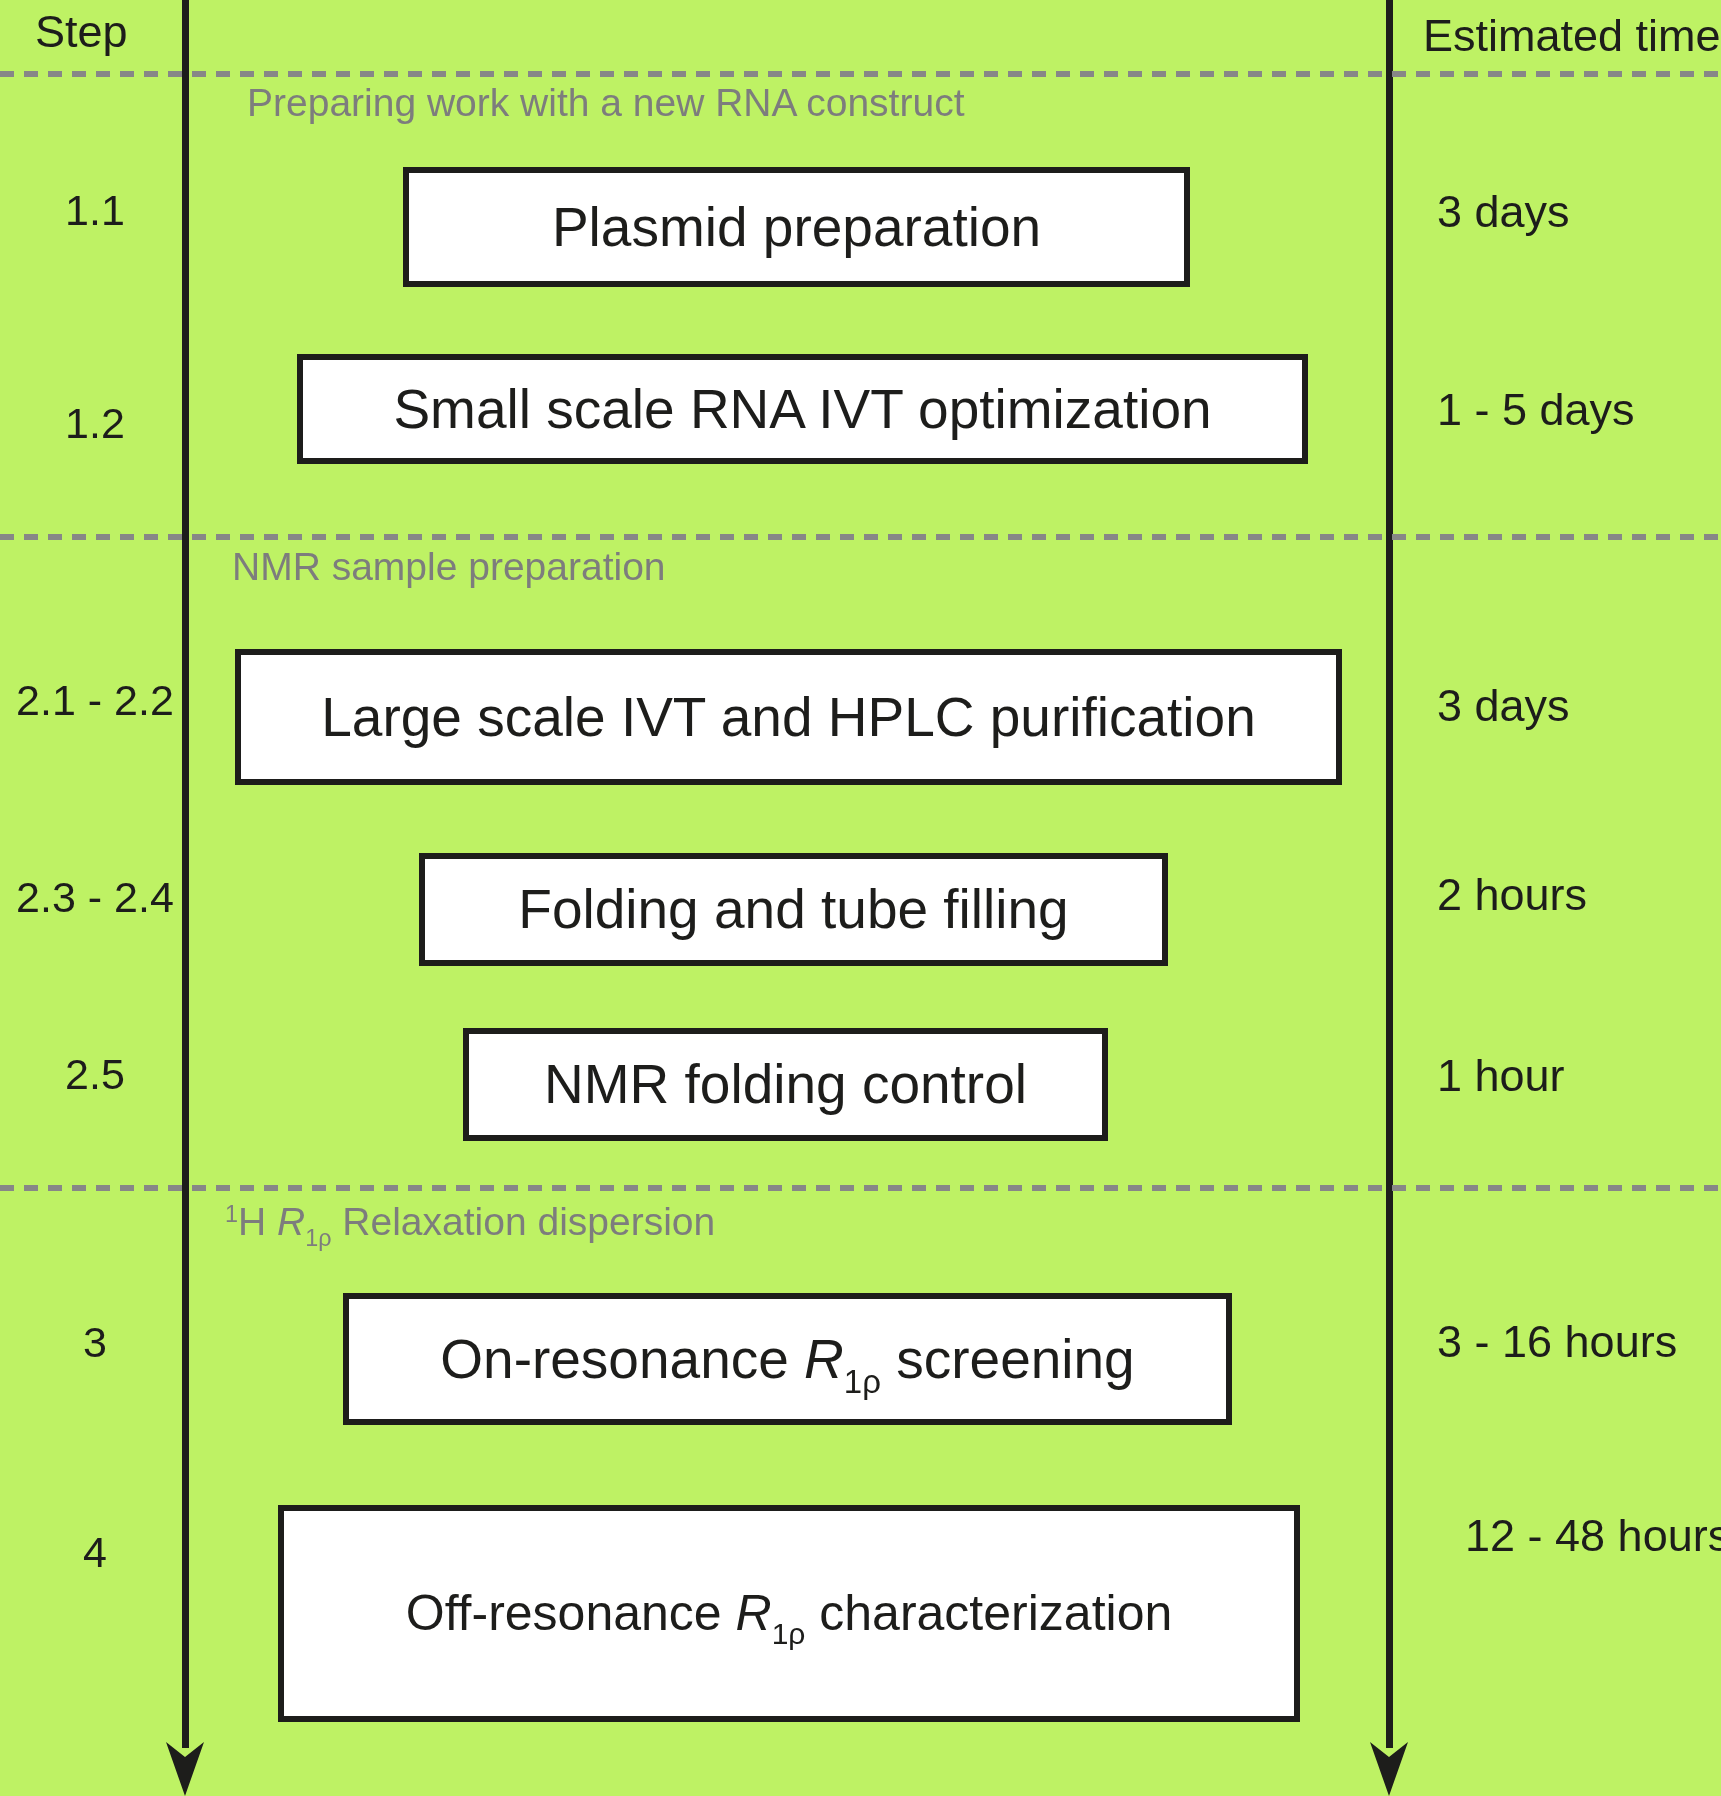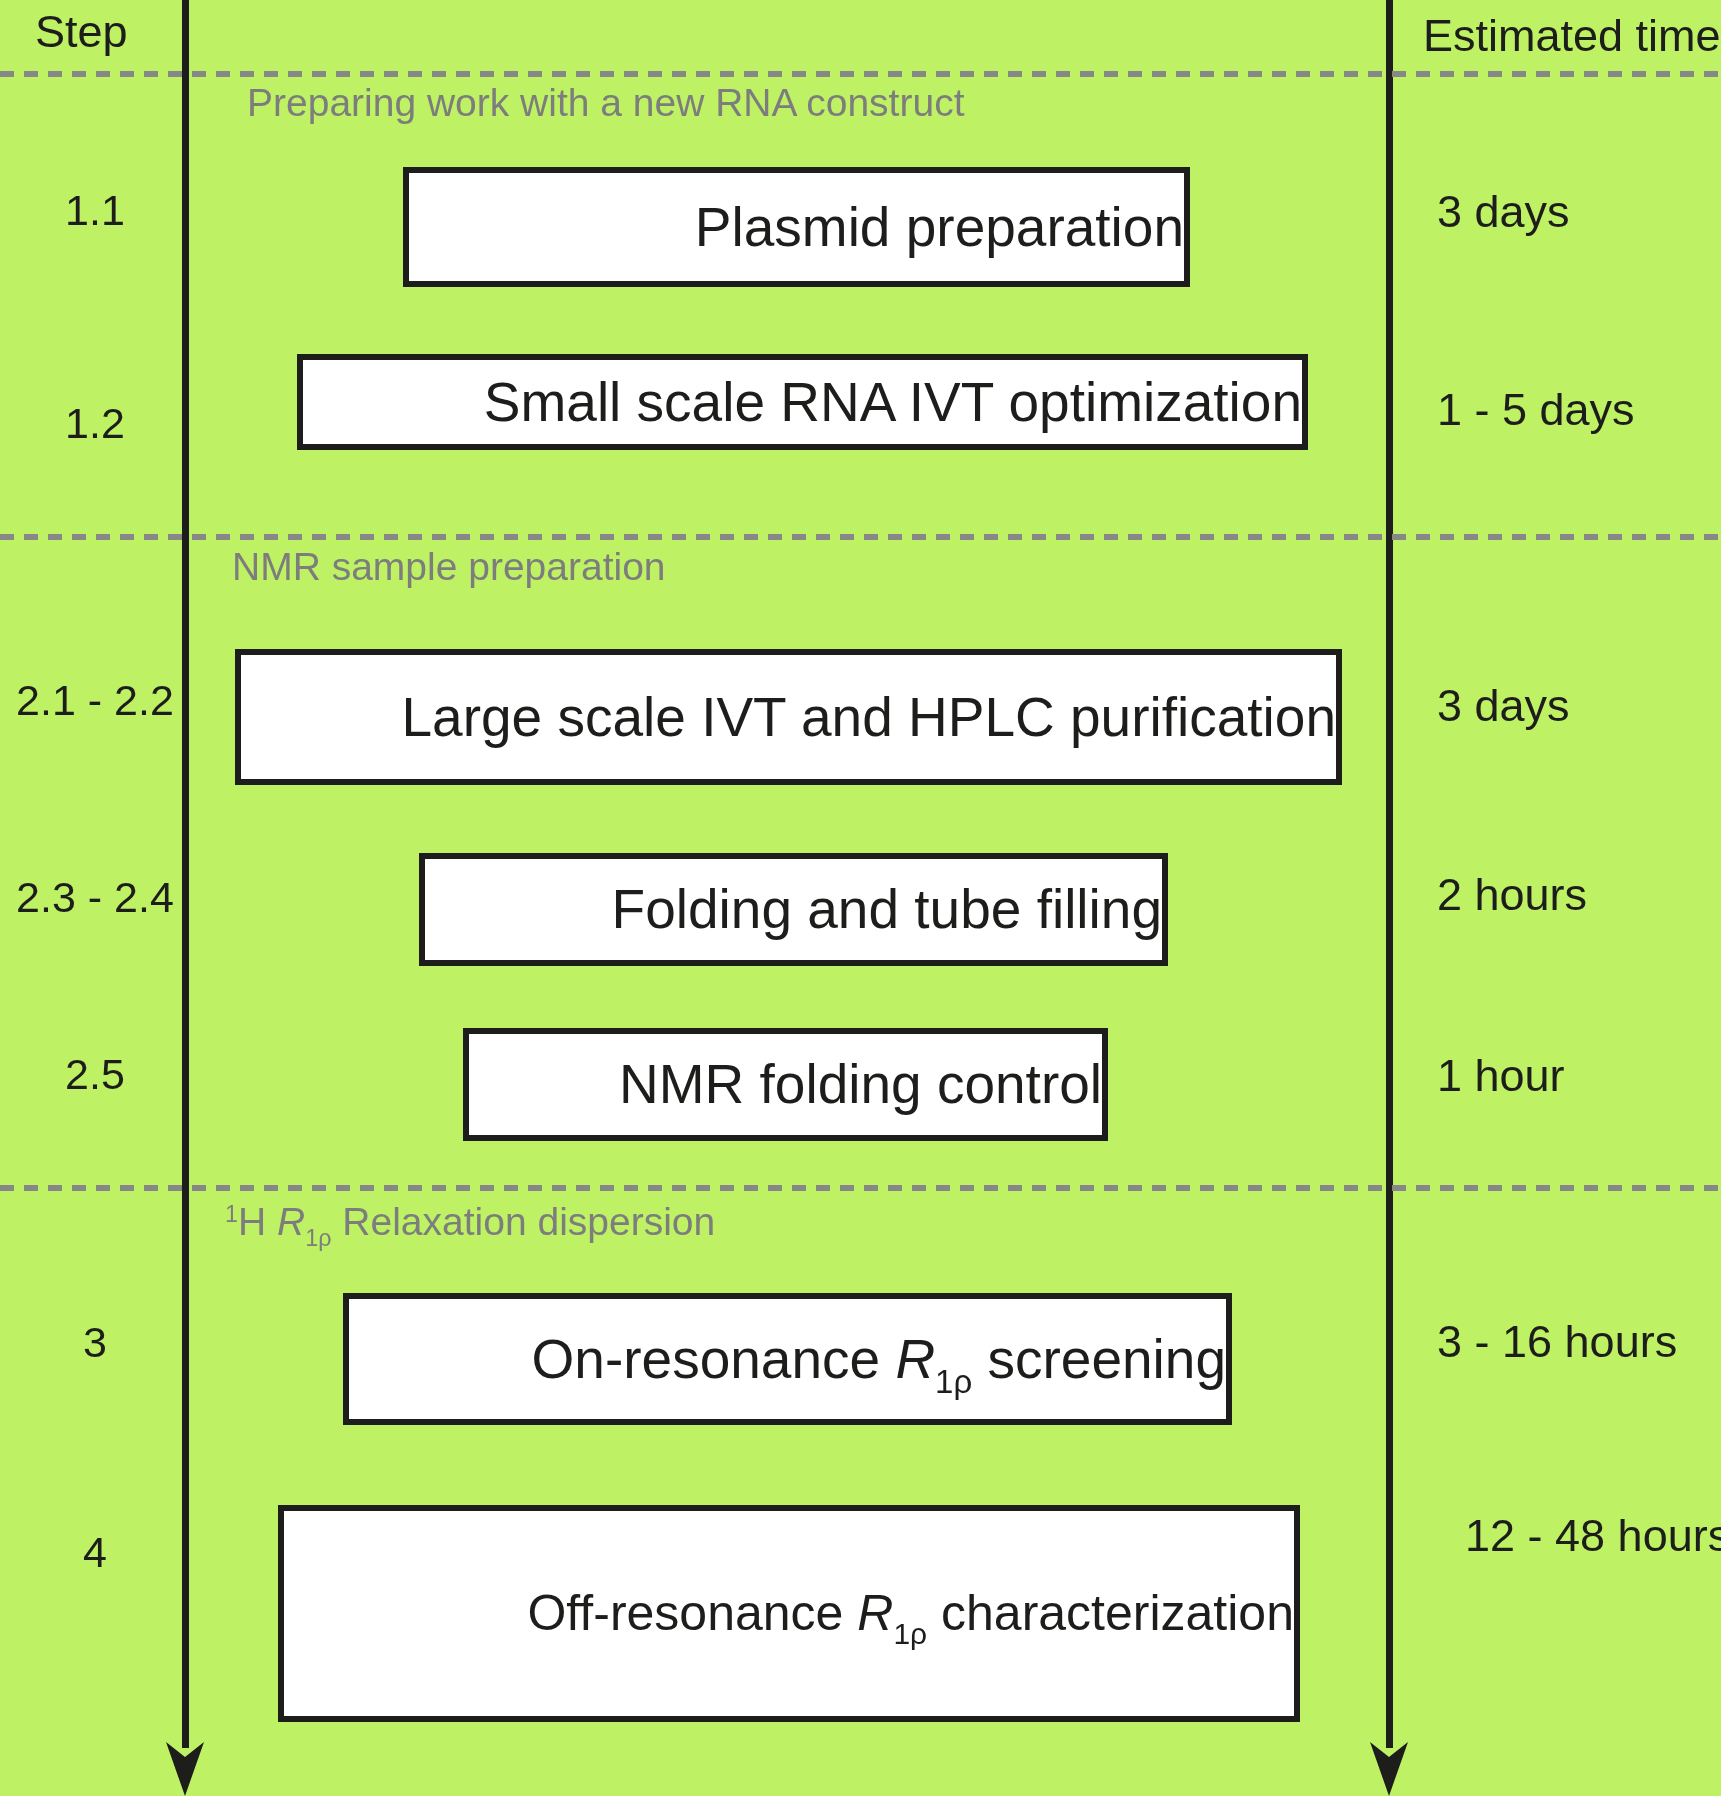--- a/index.html
+++ b/index.html
@@ -12,21 +12,21 @@
   .dashline {
     position:absolute; left:0; width:1721px; height:6px;
     background:repeating-linear-gradient(to right, #878787 0px, #878787 14px, rgba(0,0,0,0) 14px, rgba(0,0,0,0) 24px);
   }
   .colhead { position:absolute; font-size:45px; white-space:nowrap; color:#1d1d1b; }
   .sechead { position:absolute; transform:translateY(-50%); font-size:39px; color:#7d7d7d; white-space:nowrap; }
   .stepnum { position:absolute; left:0; width:190px; text-align:center; transform:translateY(-50%); font-size:43px; white-space:nowrap; }
   .timelabel { position:absolute; left:1437px; transform:translateY(-50%); font-size:45px; white-space:nowrap; }
   .stepbox {
     position:absolute; border:6px solid #1d1d1b; background:#ffffff;
-    display:flex; align-items:center; justify-content:flex-end;
+    display:flex; align-items:center; justify-content:center;
     font-size:55px; text-align:center; line-height:1.4; box-sizing:border-box;
   }
   .stepbox.twoline { font-size:50px; line-height:1.5; }
   .rich-i  { font-style:italic; }
   .rich-sub{ font-size:60%; vertical-align:-0.45em; line-height:0; }
   .rich-sup{ font-size:60%; vertical-align:0.55em; line-height:0; }
 </style>
 </head>
 <body>
 
@@ -52,21 +52,21 @@
   <div class="sechead" style="left:247px; top:103px;"><span><span>Preparing work with a new RNA construct</span></span></div>
   <div class="sechead" style="left:225px; top:1222px;"><span><span class="rich-sup">1</span><span>H </span><span class="rich-i">R</span><span class="rich-sub">1ρ</span><span> Relaxation dispersion</span></span></div>
 
   <div class="stepnum" style="top:210px;">1.1</div>
   <div class="stepbox" style="left:403px; top:167px; width:787px; height:120px;">
       <span><span>Plasmid preparation</span></span>
     </div>
   <div class="timelabel" style="top:212px;">3 days</div>
 
   <div class="stepnum" style="top:423px;">1.2</div>
-  <div class="stepbox" style="left:297px; top:354px; width:1011px; height:96px;">
+  <div class="stepbox" style="left:297px; top:354px; width:1011px; height:110px;">
       <span><span>Small scale RNA IVT optimization</span></span>
     </div>
   <div class="timelabel" style="top:410px;">1 - 5 days</div>
 
   <div class="stepnum" style="top:700px;">2.1 - 2.2</div>
   <div class="stepbox" style="left:235px; top:649px; width:1107px; height:136px;">
       <span><span>Large scale IVT and HPLC purification</span></span>
     </div>
   <div class="timelabel" style="top:706px;">3 days</div>
 

